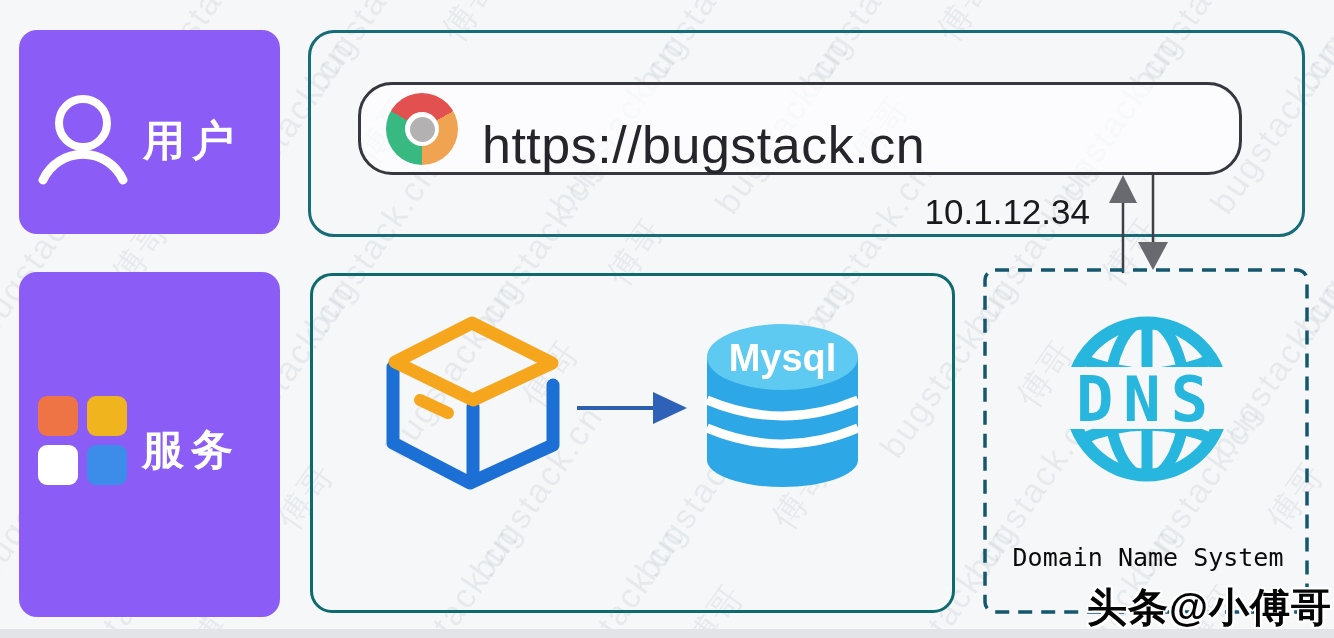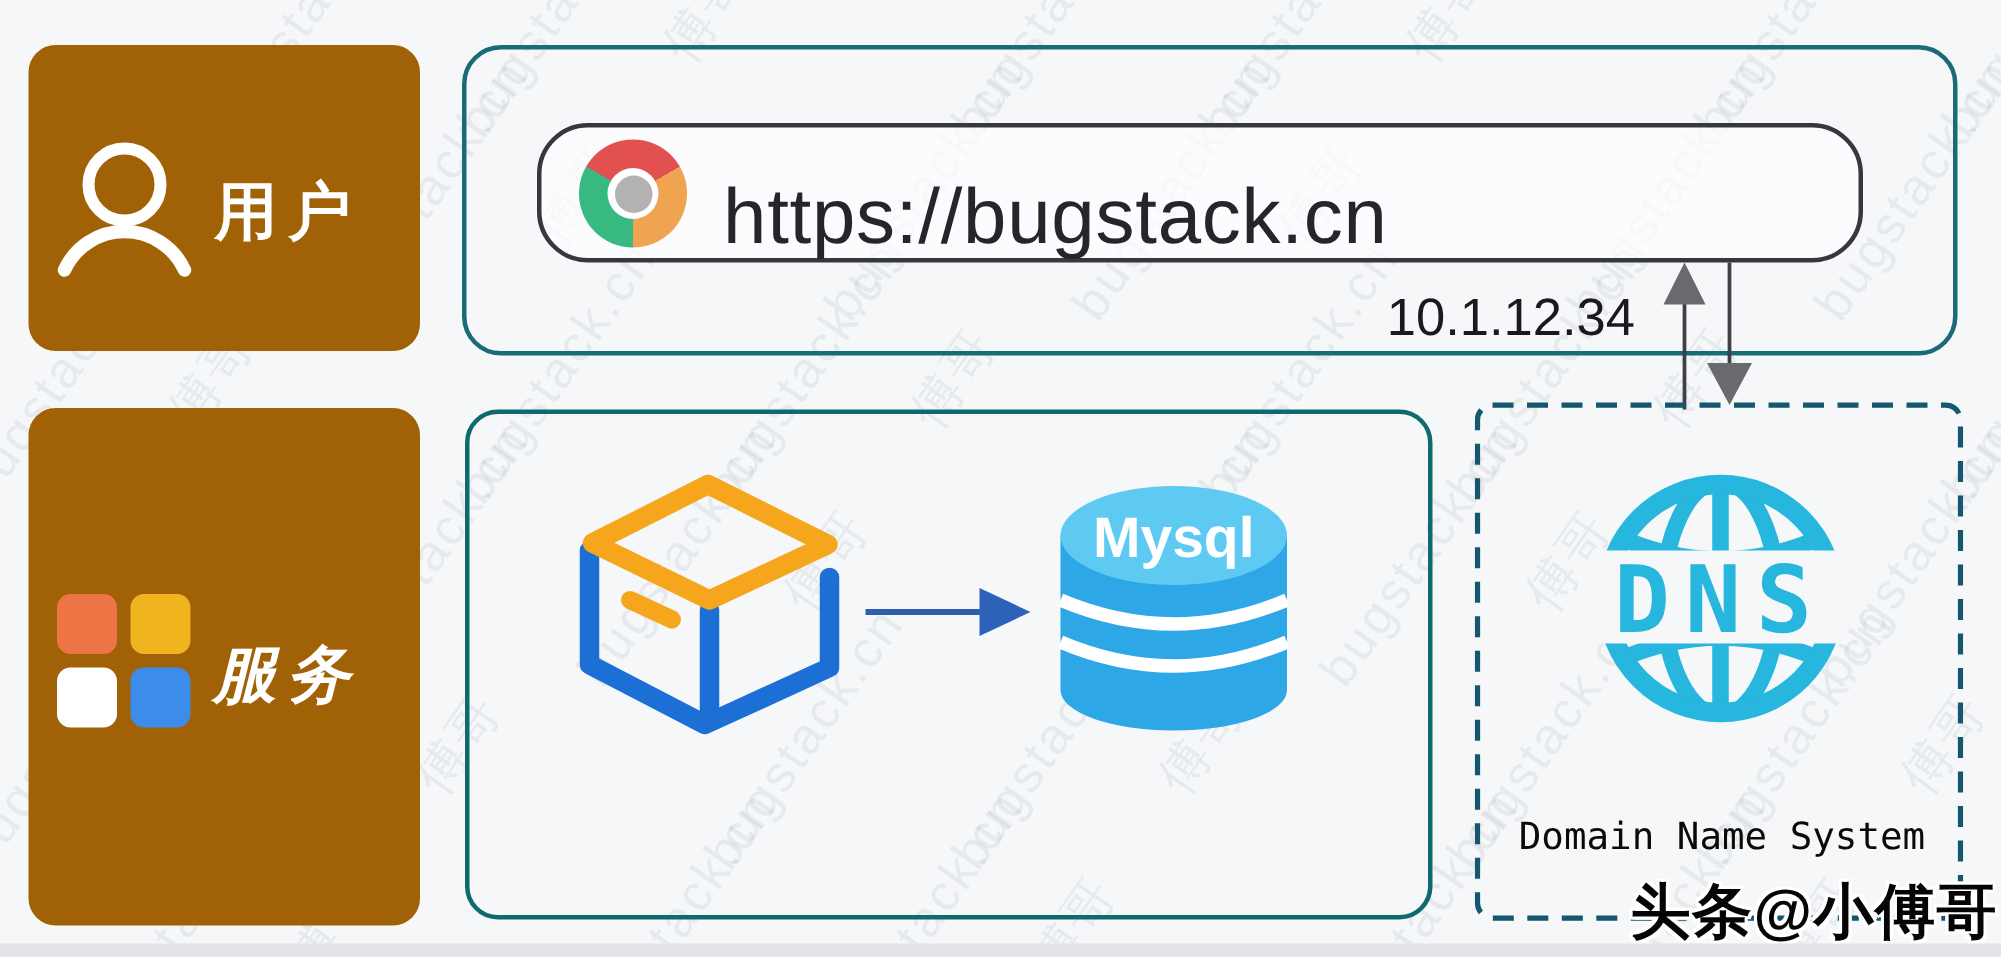--- a/index.html
+++ b/index.html
@@ -5,23 +5,23 @@
   html,body{margin:0;padding:0;}
   body{font-family:"Liberation Sans",sans-serif;}
   #stage{position:relative;width:1334px;height:638px;background:#f6f7f9;overflow:hidden;}
 
   
   #watermarks{position:absolute;inset:0;pointer-events:none;}
   .wm{position:absolute;transform:rotate(-55deg);color:rgba(135,148,165,0.13);
       font-size:34px;letter-spacing:2px;white-space:nowrap;}
 
   
-  .teal-box{position:absolute;background:#a16207;border-radius:18px;}
+  .teal-box{position:absolute;background:#8b5cf6;border-radius:18px;}
   #user-box{left:19px;top:30px;width:261px;height:204px;}
-  #service-box{left:19px;top:272px;width:261px;height:345px;font-style:italic;}
+  #service-box{left:19px;top:272px;width:261px;height:345px;}
   .teal-label{position:absolute;color:#ffffff;font-size:42px;font-weight:700;
       letter-spacing:7px;white-space:nowrap;}
 
   
   #browser-panel{position:absolute;left:308px;top:30px;width:997px;height:207px;
       border:3.5px solid #176c77;border-radius:26px;box-sizing:border-box;}
   #address-bar{position:absolute;left:358px;top:82px;width:884px;height:93px;
       border:3.5px solid #37373f;border-radius:34px;box-sizing:border-box;
       background:rgba(253,254,255,0.72);}
   #chrome-icon{position:absolute;left:386px;top:93px;width:72px;height:72px;border-radius:50%;

